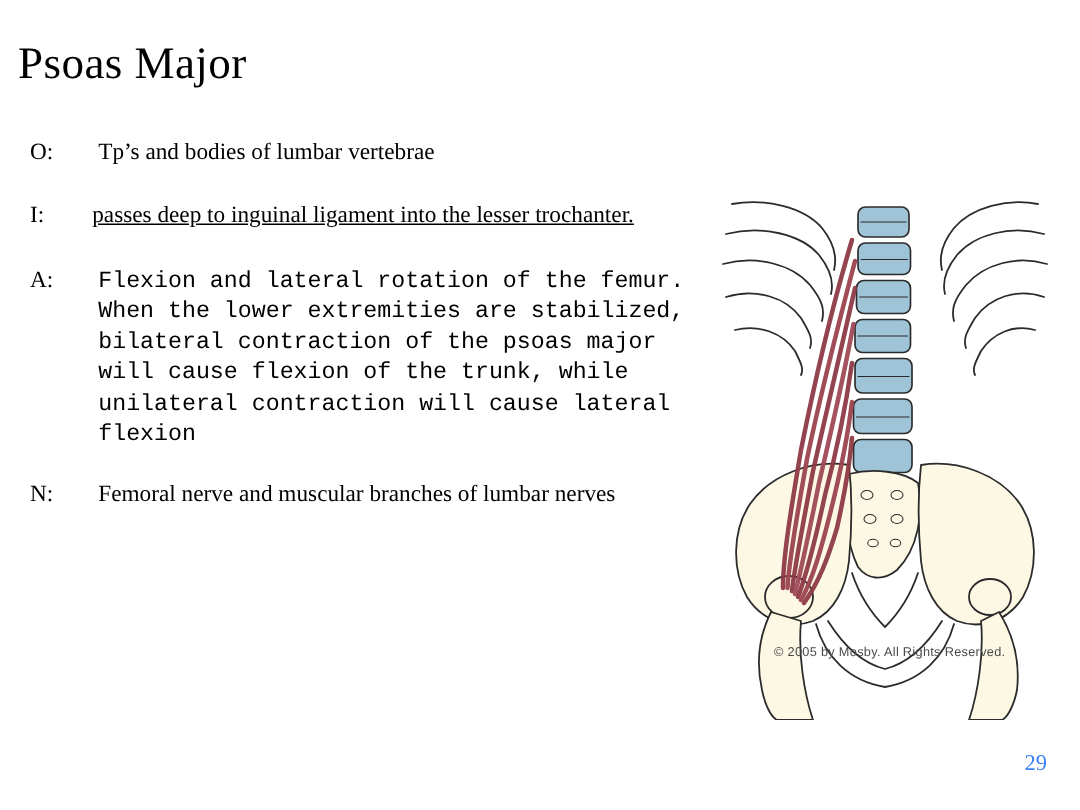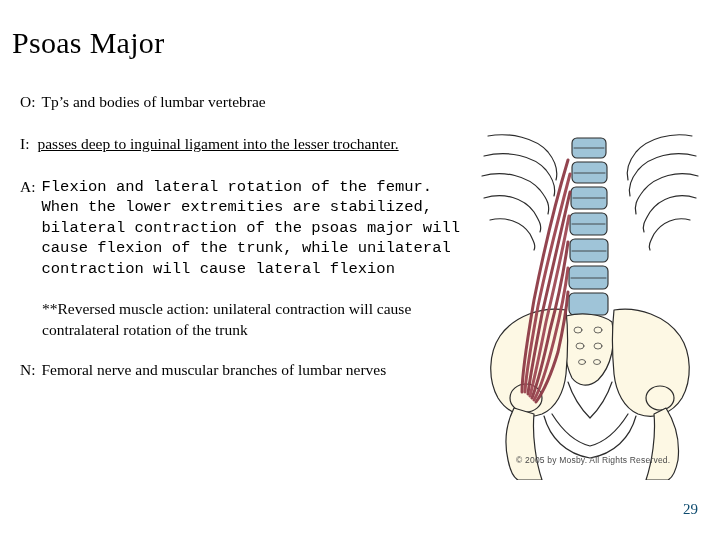--- a/index.html
+++ b/index.html
@@ -44,20 +44,21 @@
     margin-bottom: 17px;
     display: flex;
     align-items: flex-start;
   }
   .para .lbl {
     white-space: pre;
     flex: 0 0 auto;
   }
   .para .txt {
     flex: 1 1 auto;
+    margin-left: 24px;
   }
   .para.indented {
     margin-left: 22px;
     display: block;
   }
   .para.pO { margin-bottom: 22px; }
   .para.pI { margin-bottom: 22px; }
   .para.pA { margin-bottom: 20px; }
   .para.pStar { margin-bottom: 20px; }
 
@@ -67,32 +68,32 @@
     top: 130px;
     width: 240px;
     height: 350px;
   }
   .figure svg {
     display: block;
   }
   .copyright {
     position: absolute;
     left: 516px;
-    top: 455px;
+    top: 429px;
     font-size: 8.5px;
     font-family: "Liberation Sans", sans-serif;
     color: #4a4a4a;
     letter-spacing: 0.2px;
   }
   .page-number {
     position: absolute;
     right: 22px;
     bottom: 22px;
     font-size: 15px;
-    color: #0c4a6e;
+    color: #3b82f6;
     font-family: "Liberation Serif", serif;
   }
 </style>
 </head>
 <body>
 
 <div class="slide">
 
   <div class="slide-title">Psoas Major</div>
 
@@ -106,23 +107,20 @@
     <div class="para pI">
       <span class="lbl">I:</span>
       <span class="txt" style="padding-left:8px;text-decoration:underline;">passes deep to inguinal ligament into the lesser trochanter.</span>
     </div>
 
     <div class="para pA">
       <span class="lbl">A:</span>
       <span class="txt" style="padding-left:6px;font-family:Liberation Mono, monospace;">Flexion and lateral rotation of the femur. When the lower extremities are stabilized, bilateral contraction of the psoas major will cause flexion of the trunk, while unilateral contraction will cause lateral flexion</span>
     </div>
 
-    <div class="para indented pStar">
-      <span class="txt">**Reversed muscle action:  unilateral contraction will cause contralateral rotation of the trunk</span>
-    </div>
 
     <div class="para pN">
       <span class="lbl">N:</span>
       <span class="txt" style="padding-left:6px;">Femoral nerve and muscular branches of lumbar nerves</span>
     </div>
 
   </div>
 
   <div class="figure">
     <svg width="240" height="350" viewBox="0 0 240 350" xmlns="http://www.w3.org/2000/svg">

